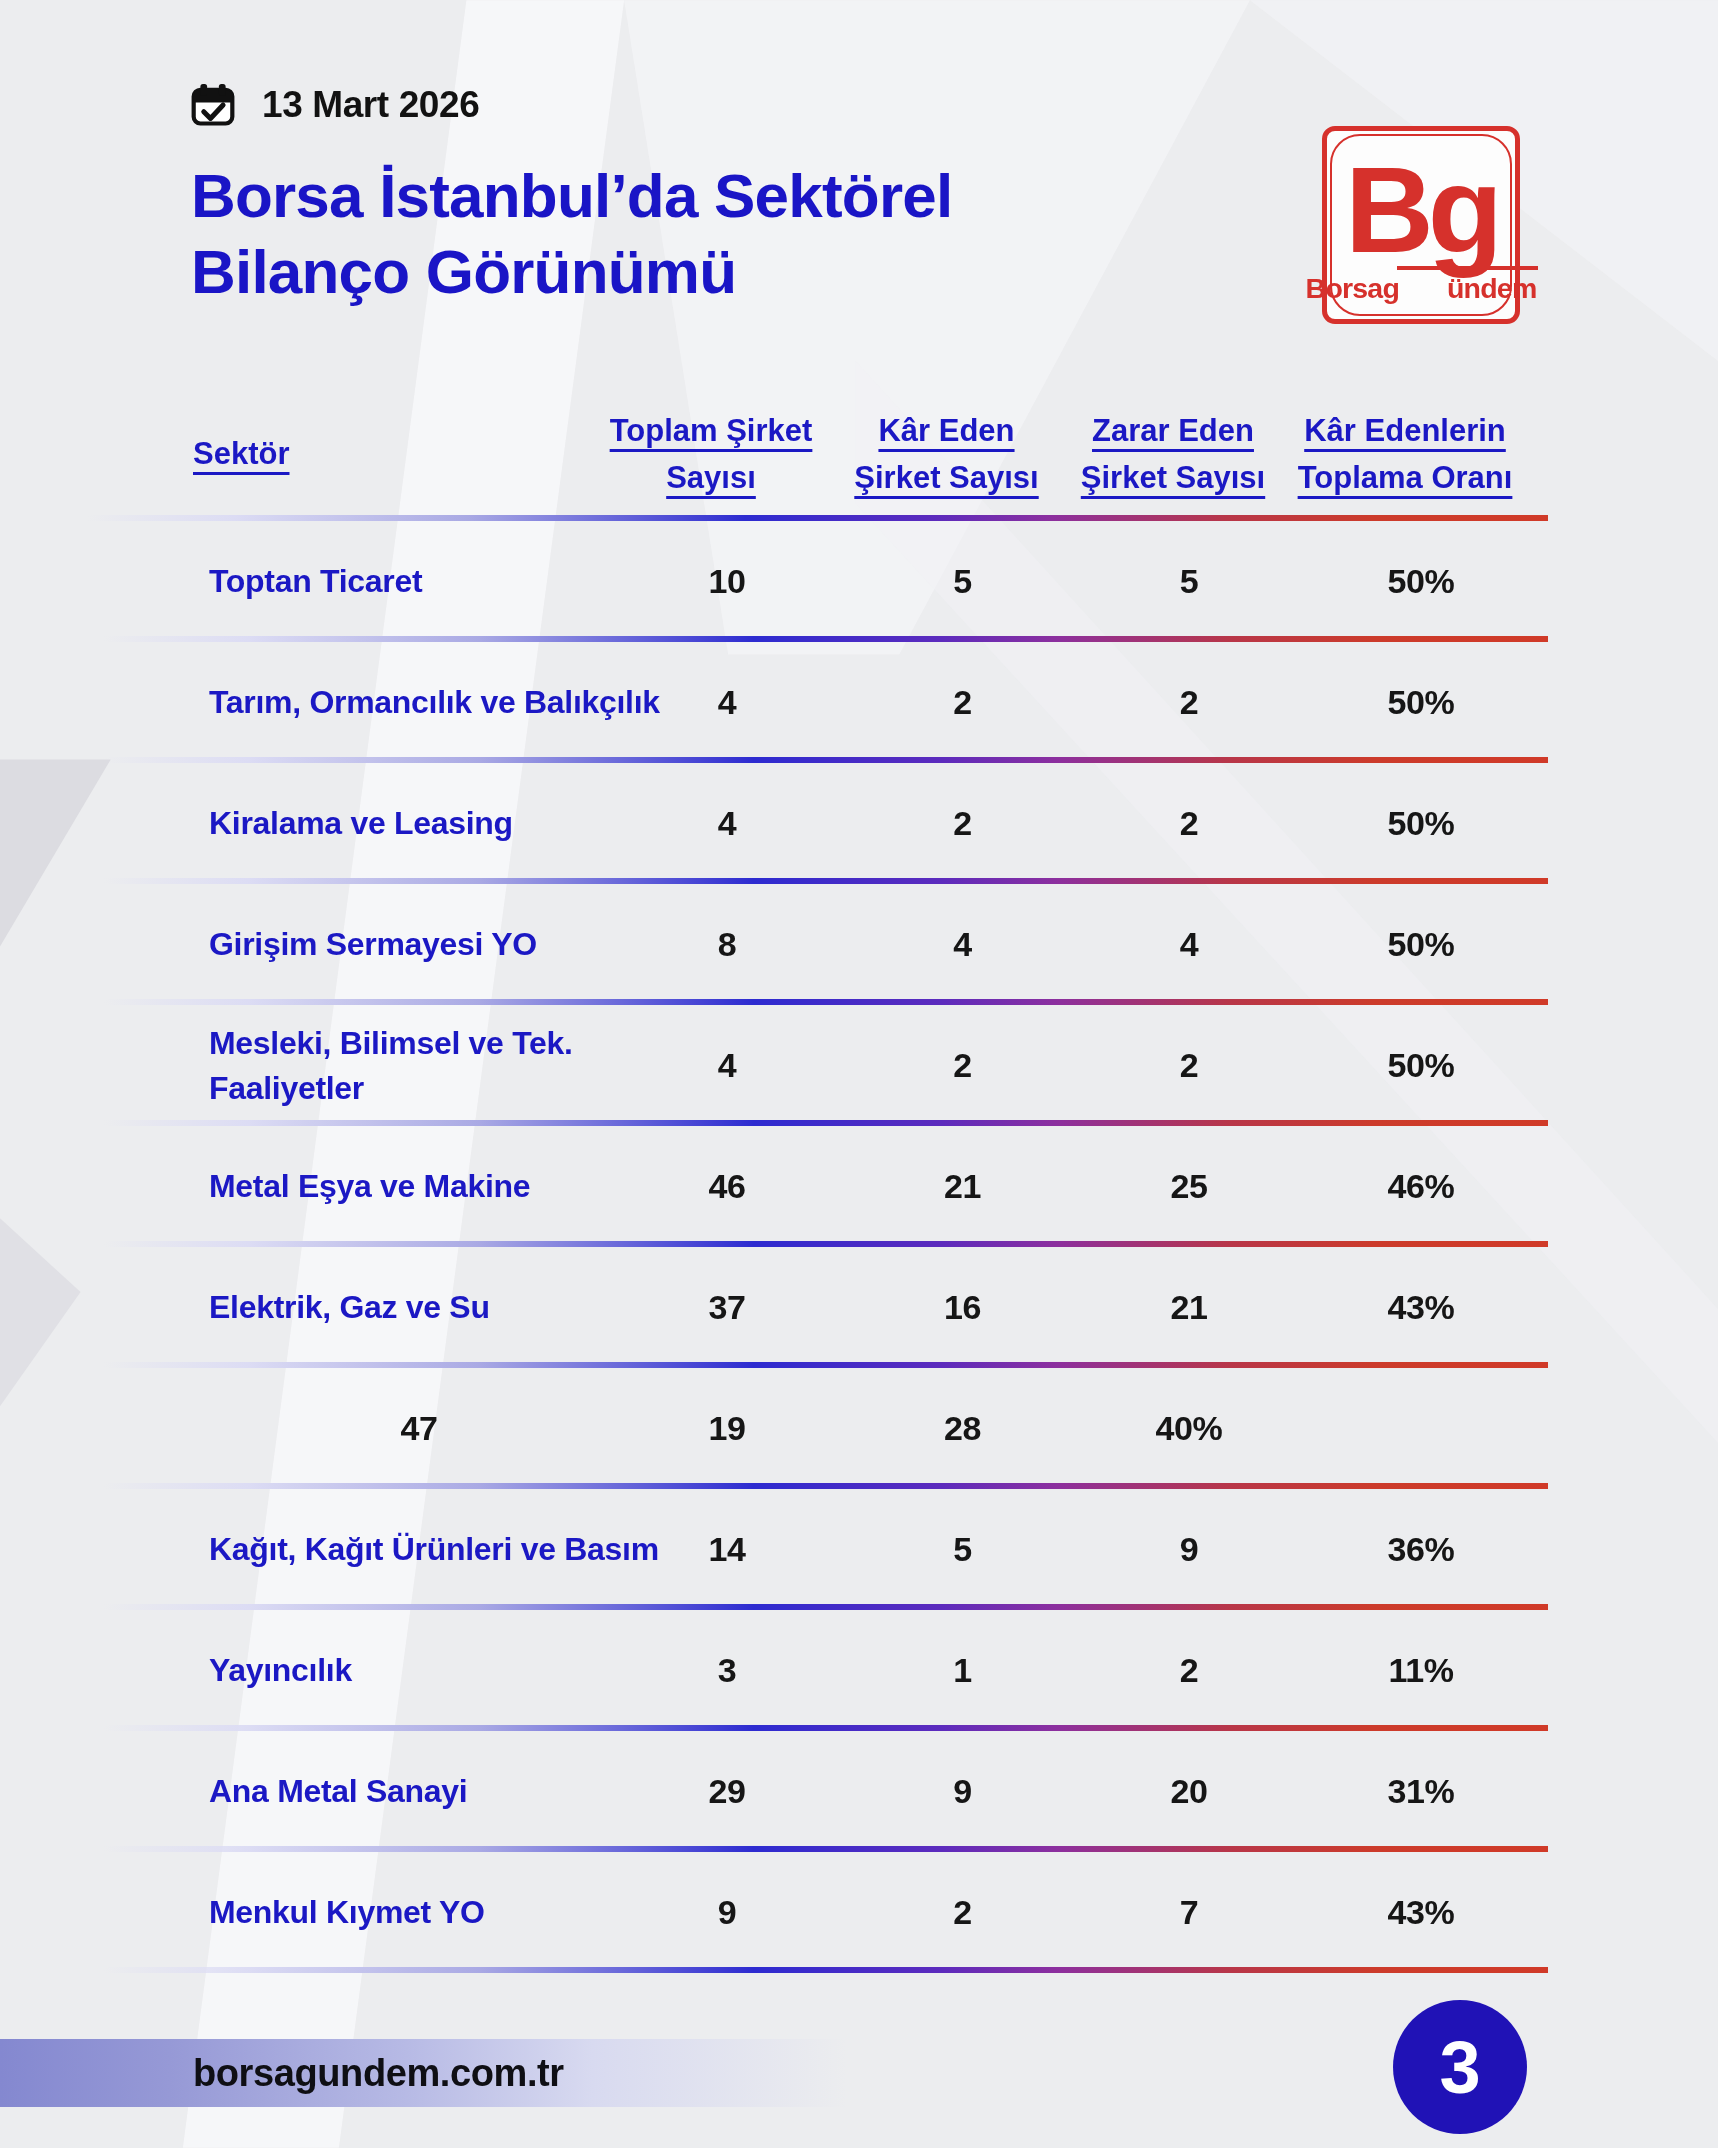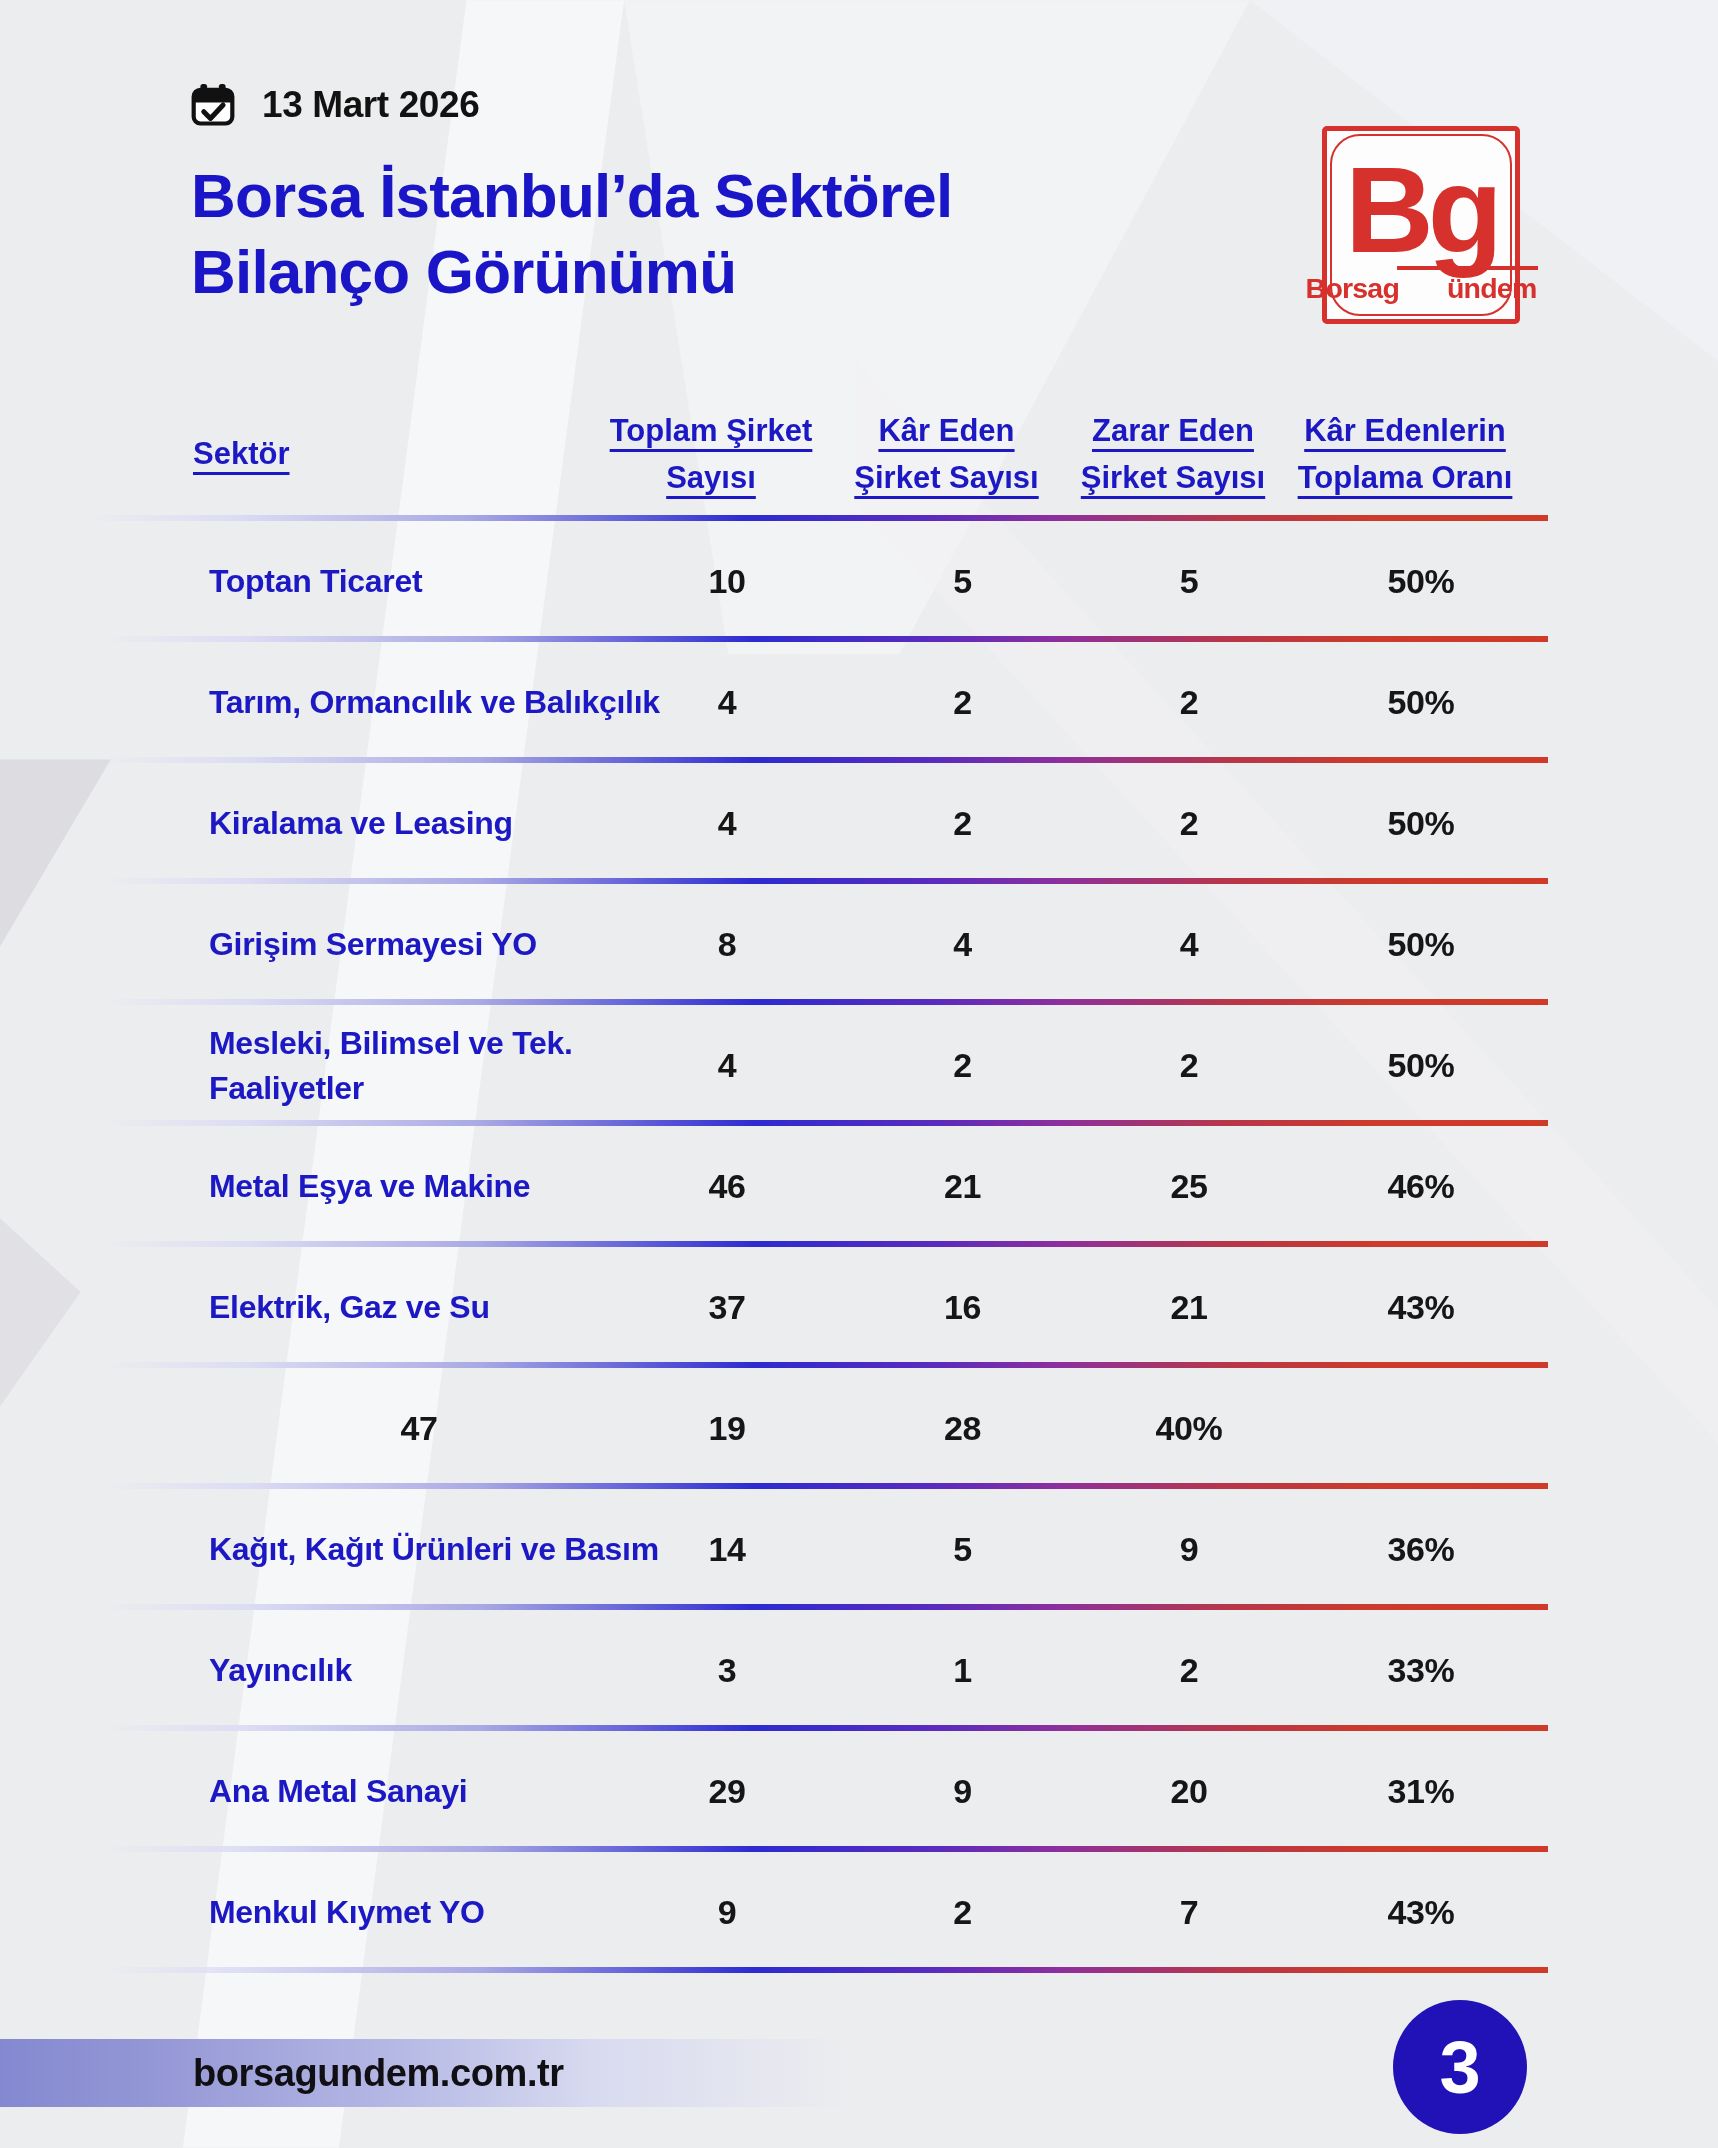--- a/index.html
+++ b/index.html
@@ -22,21 +22,21 @@
 
   .title {
     position:absolute; left:191px; top:158px; width:1057px; z-index:2;
     font-size:62px; font-weight:bold; color:#1a15c6;
     line-height:1.22; letter-spacing:-0.8px;
   }
 
   
   .logo {
     position:absolute; left:1322px; top:126px; width:198px; height:198px; z-index:2;
-    background:#fdfdfd; border:5.9px solid #d6312c; border-radius:5px;
+    background:#fdfdfd; border:5.9px solid #d6312c; border-radius:13px;
   }
   .logo-inner {
     position:absolute; inset:3.4px; border:2.5px solid #d6312c; border-radius:30px;
     display:flex; flex-direction:column; align-items:center; justify-content:center;
   }
   .logo-mono {
     font-size:123px; font-weight:bold; color:#d6312c;
     letter-spacing:-5.9px; line-height:0.95; margin-top:6.7px;
   }
   .logo-name {
@@ -227,21 +227,21 @@
     <div class="cell-num">5</div>
     <div class="cell-num">9</div>
     <div class="cell-num">36%</div>
   </div>
 
   <div class="grid-row row">
     <div class="cell-name">Yayıncılık</div>
     <div class="cell-num">3</div>
     <div class="cell-num">1</div>
     <div class="cell-num">2</div>
-    <div class="cell-num">33%</div>
+    <div class="cell-num">11%</div>
   </div>
 
   <div class="grid-row row">
     <div class="cell-name">Ana Metal Sanayi</div>
     <div class="cell-num">29</div>
     <div class="cell-num">9</div>
     <div class="cell-num">20</div>
     <div class="cell-num">31%</div>
   </div>
 

